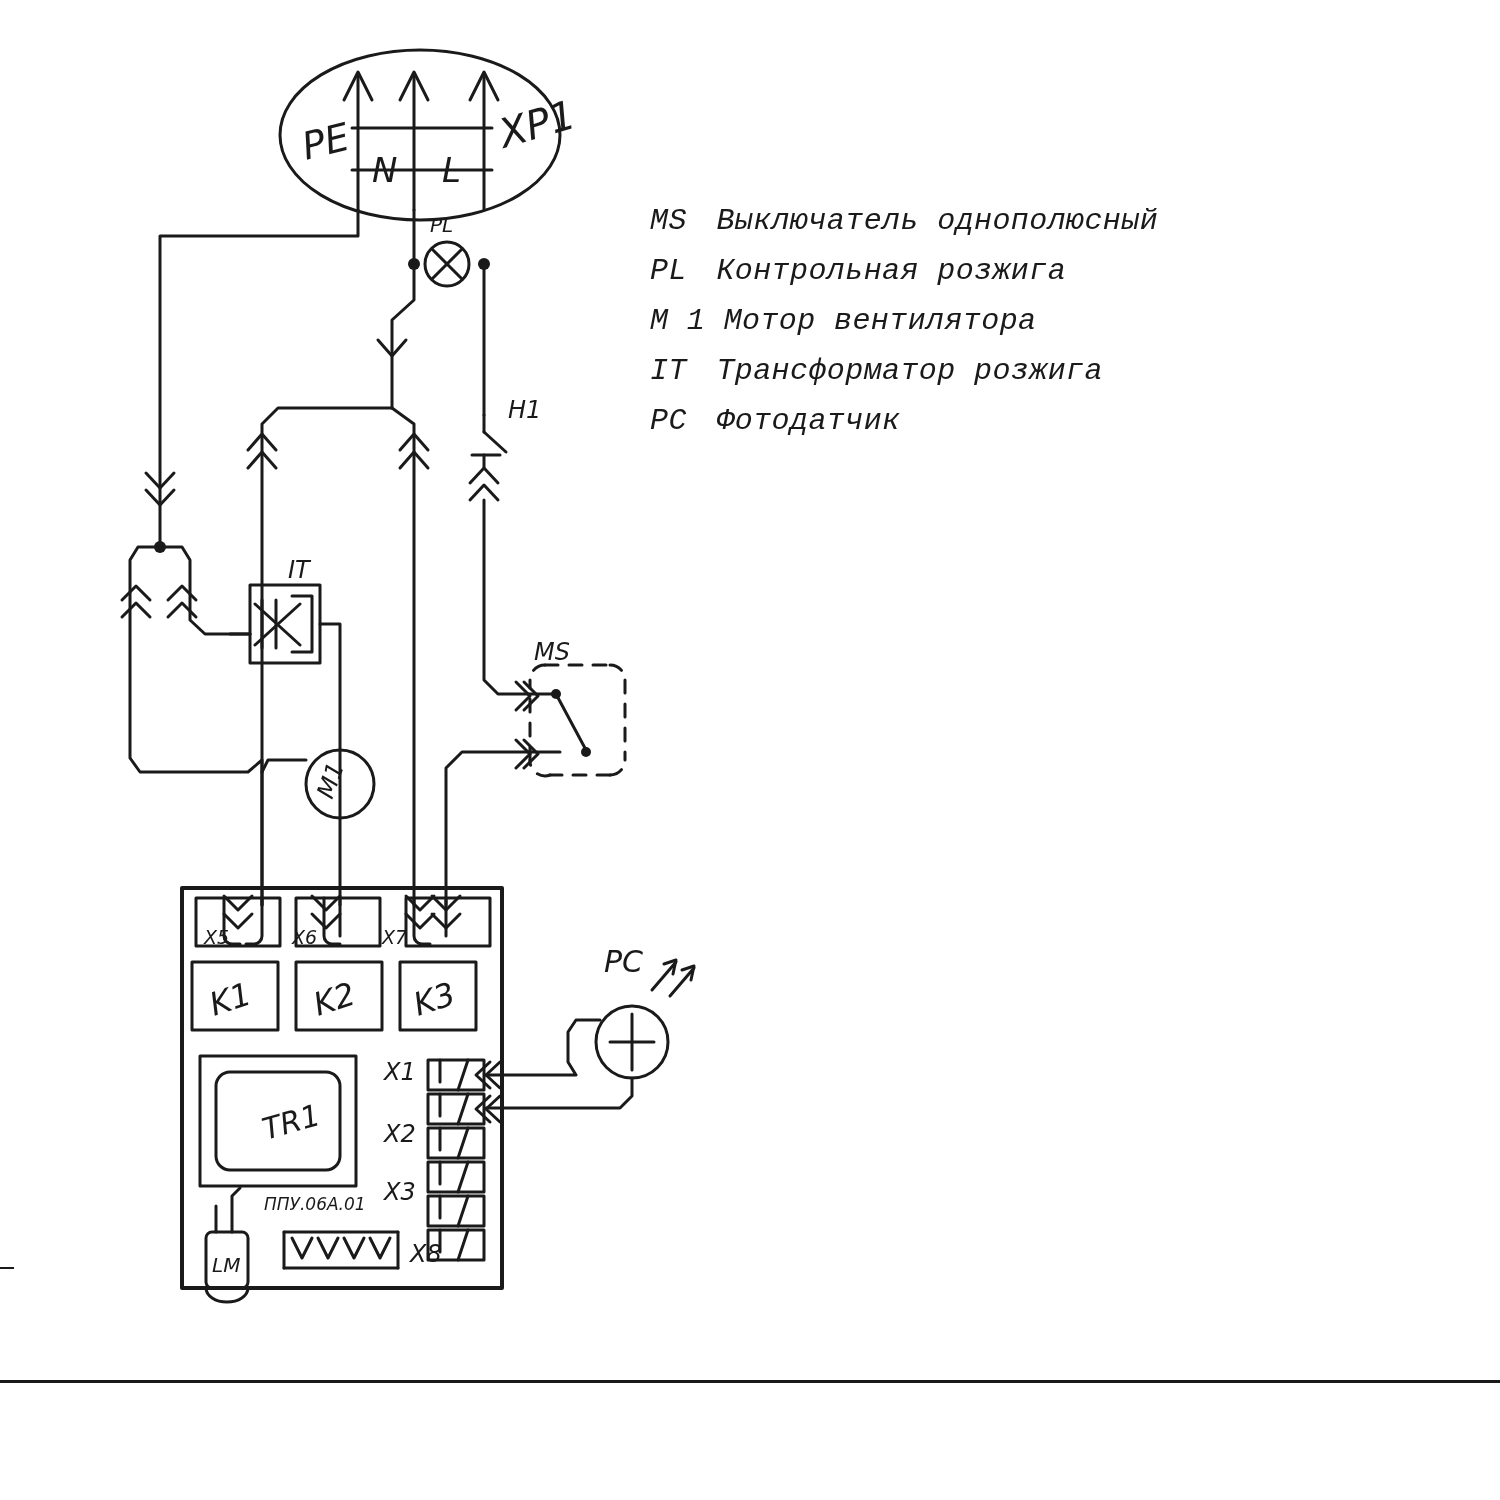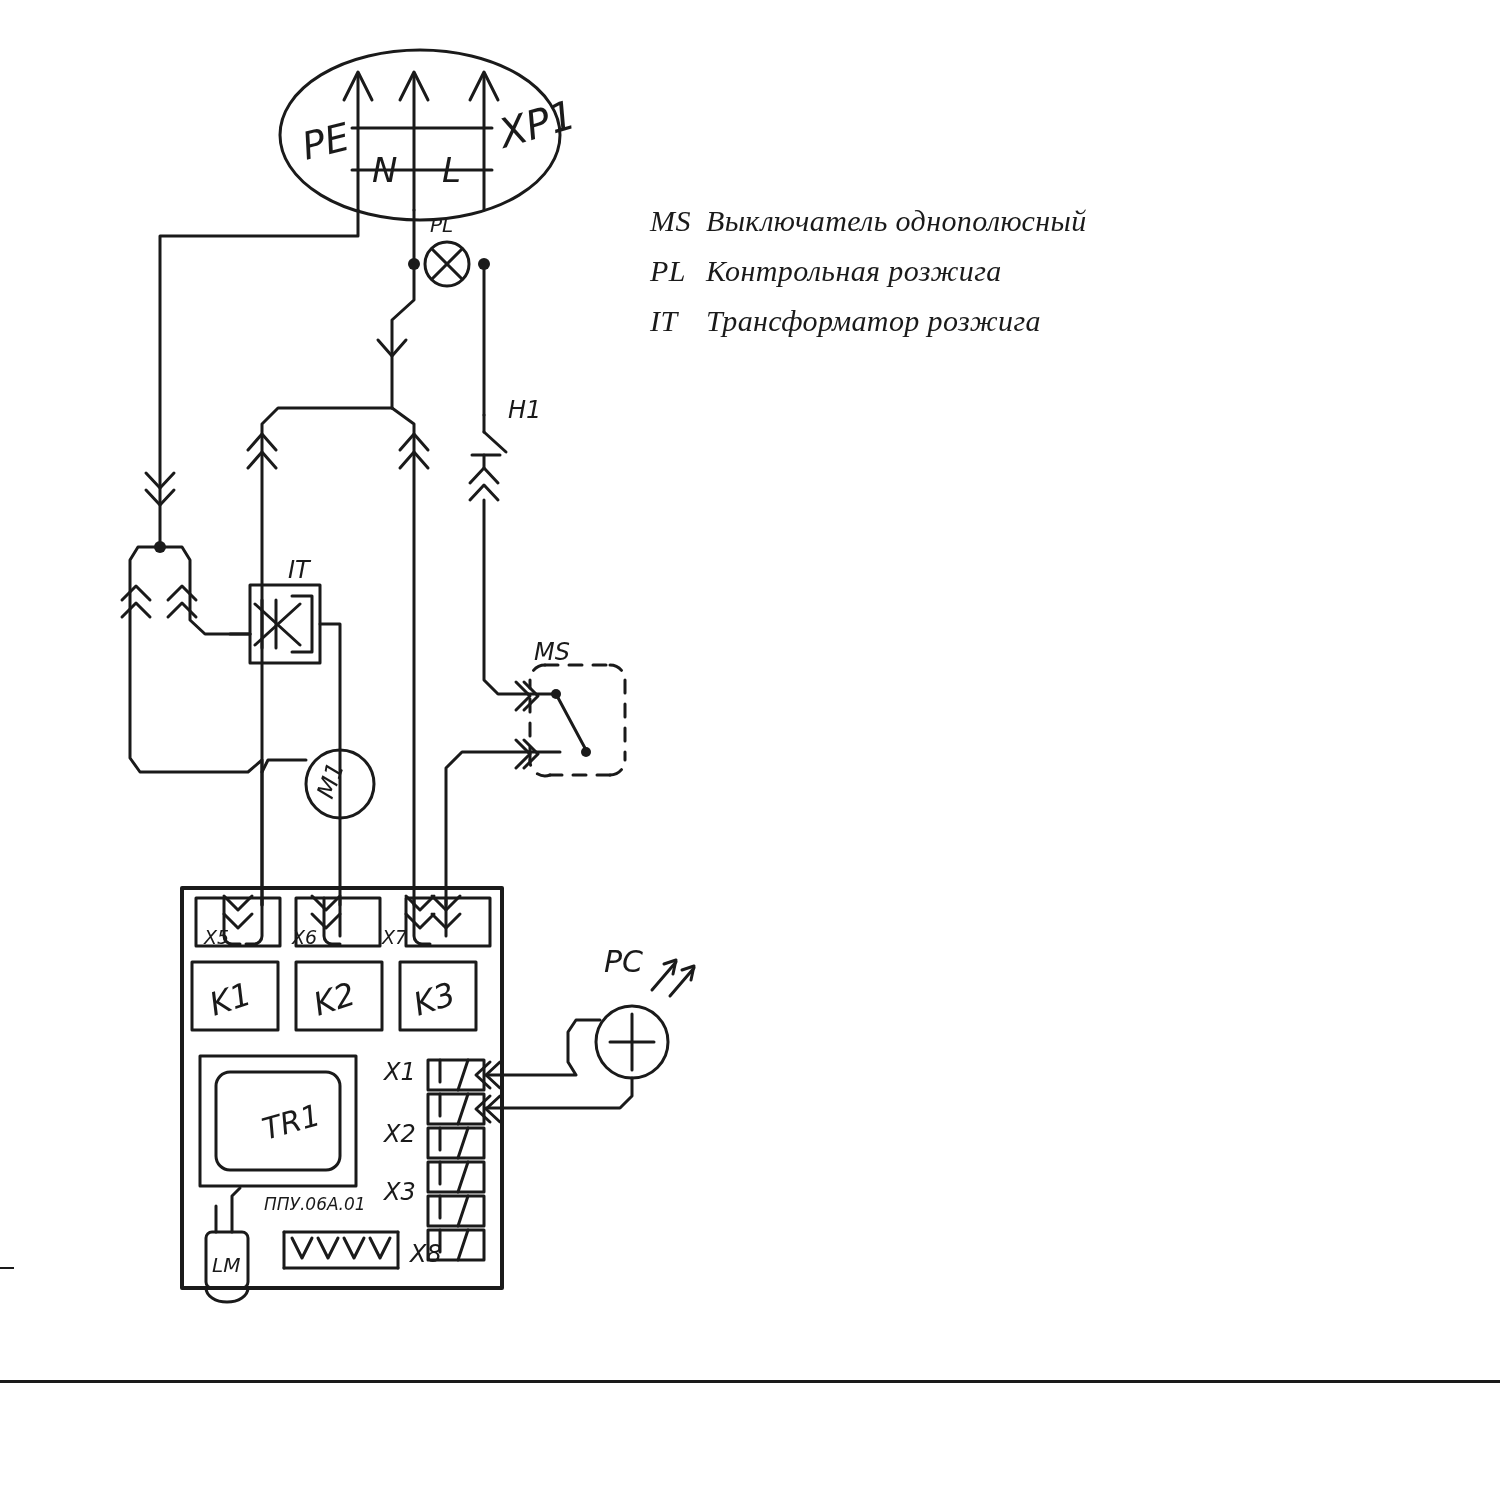--- a/index.html
+++ b/index.html
@@ -26,21 +26,21 @@
     width: 1500px;
     height: 1500px;
   }
   .legend {
     position: absolute;
     left: 650px;
     top: 196px;
     width: 800px;
   }
   .legend-row {
-    font-family: Liberation Serif, serif;
+    font-family: Liberation Mono, monospace;
     font-style: italic;
     font-size: 30px;
     line-height: 50px;
     color: #1a1a1a;
     white-space: nowrap;
     letter-spacing: 0.4px;
   }
   .legend-row .tag {
     display: inline-block;
     min-width: 48px;
@@ -268,22 +268,30 @@
   <div class="legend">
     <div class="legend-row">
       <span class="tag">MS</span>
       <span>Выключатель однополюсный</span>
     </div>
     <div class="legend-row">
       <span class="tag">PL</span>
       <span>Контрольная розжига</span>
     </div>
     <div class="legend-row">
+      <span class="tag">M 1</span>
+      <span>Мотор вентилятора</span>
+    </div>
+    <div class="legend-row">
       <span class="tag">IT</span>
       <span>Трансформатор розжига</span>
+    </div>
+    <div class="legend-row">
+      <span class="tag">PC</span>
+      <span>Фотодатчик</span>
     </div>
   </div>
 
   <div class="tick-left"></div>
 
   <div class="footer-rule"></div>
   <div class="footer">
     
     
   </div>

